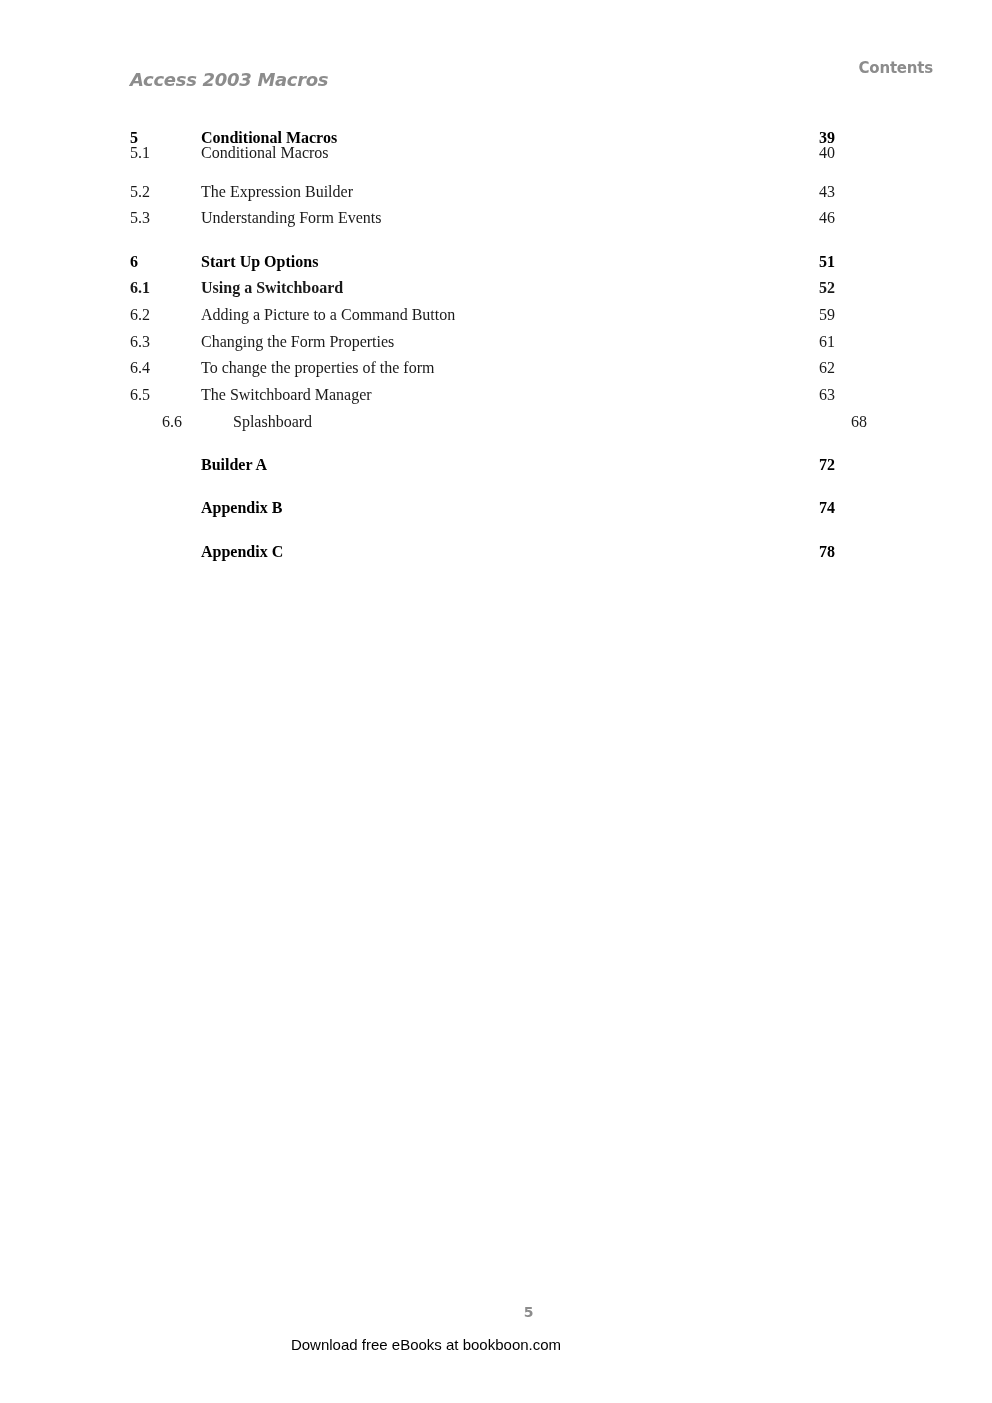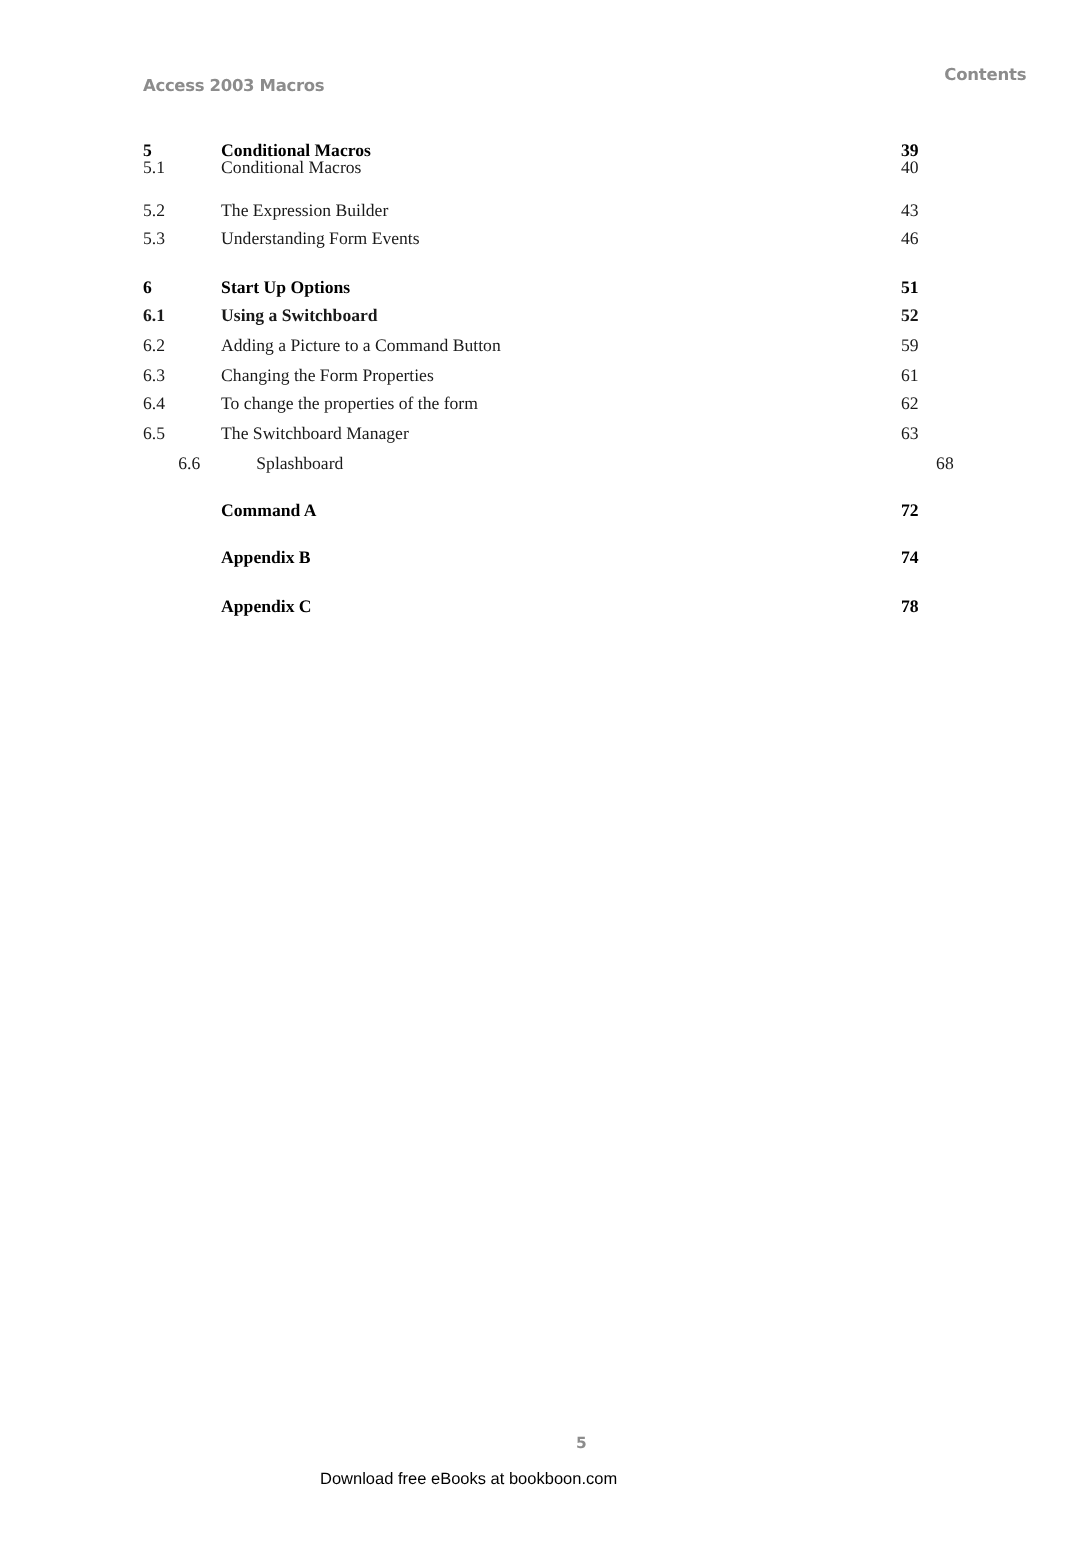--- a/index.html
+++ b/index.html
@@ -1,20 +1,20 @@
 <!DOCTYPE html>
 <html><head>
 <meta charset="utf-8">
 <style>
   html, body { margin: 0; padding: 0; background: #ffffff; }
   body { width: 992px; height: 1403px; position: relative; overflow: hidden; }
   .header-left {
     position: absolute; left: 130px; top: 69px;
-    font-family: "DejaVu Sans", sans-serif; font-size: 15px; font-weight: bold;
-    color: #8c8c8c; letter-spacing: -0.3px;
+    font-family: "DejaVu Sans", sans-serif; font-size: 18px; font-weight: bold;
+    color: #8c8c8c; letter-spacing: -0.3px; font-style: italic;
   }
   .header-right {
     position: absolute; right: 59px; top: 59px;
     font-family: "DejaVu Sans", sans-serif; font-size: 15px; font-weight: bold;
     color: #8c8c8c; letter-spacing: -0.2px;
   }
   .toc { position: absolute; left: 130px; top: 0; width: 705px; }
   .row {
     position: absolute; left: 0; width: 705px; height: 20px;
     font-family: "Liberation Serif", serif; font-size: 16px; color: #1a1a1a;
@@ -89,21 +89,21 @@
       <span class="title">The Switchboard Manager</span>
       <span class="page">63</span>
     </div>
     <div class="row" style="top: 413px; margin-left: 32px;">
       <span class="num">6.6</span>
       <span class="title">Splashboard</span>
       <span class="page">68</span>
     </div>
     <div class="row bold" style="top: 456px;">
       <span class="num"></span>
-      <span class="title">Command A</span>
+      <span class="title">Builder A</span>
       <span class="page">72</span>
     </div>
     <div class="row bold" style="top: 499px;">
       <span class="num"></span>
       <span class="title">Appendix B</span>
       <span class="page">74</span>
     </div>
     <div class="row bold" style="top: 543px;">
       <span class="num"></span>
       <span class="title">Appendix C</span>

